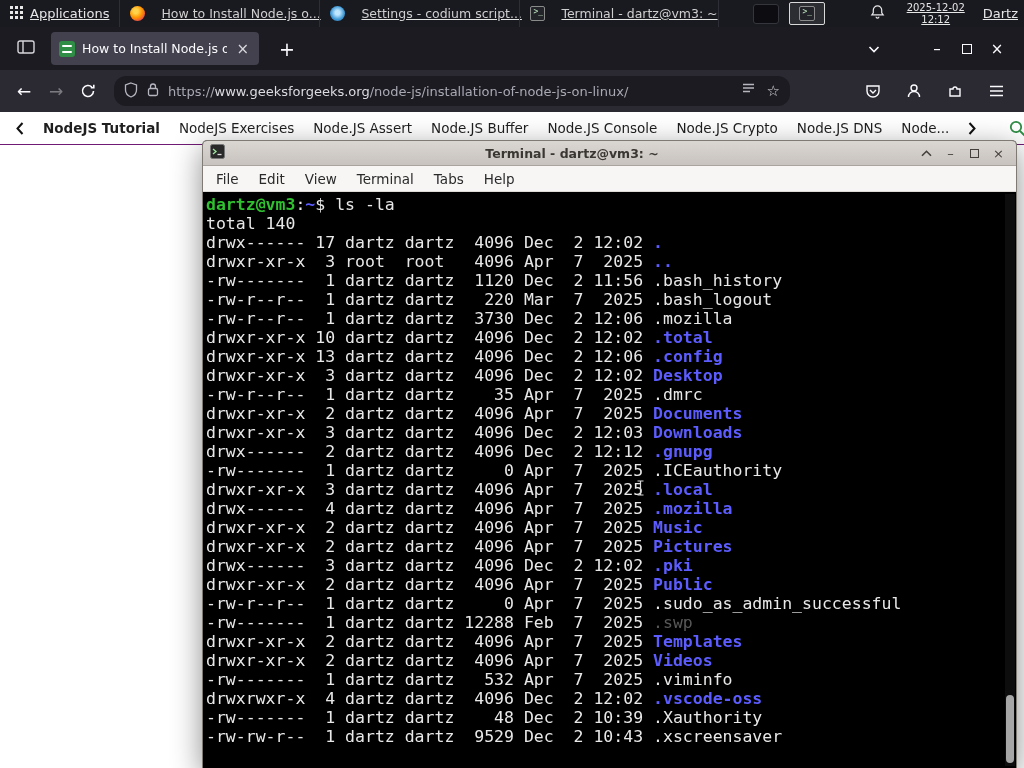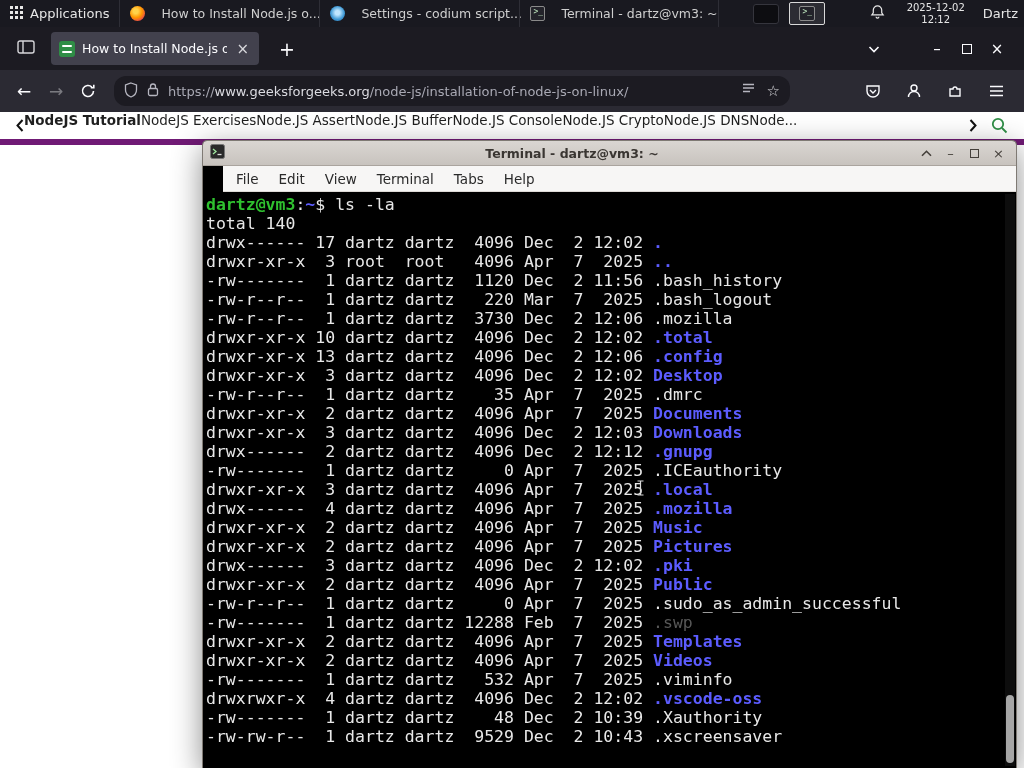--- a/index.html
+++ b/index.html
@@ -1,21 +1,21 @@
 <!DOCTYPE html>
 <html style="--gfg-green: #2f8d46; --ff-tabbar-bg: #1c1b22; --ff-toolbar-bg: #2b2a33; --ff-tab-active-bg: #42414d; --urlbar-bg: #1c1b22; --terminal-bg: #000000; --terminal-fg: #e8e8e8; --terminal-green: #2fc12f; --terminal-blue: #5c5cff; --terminal-dim: #585858; --titlebar-text: #3a3632;"><head>
 <meta charset="utf-8">
 <style>
   * { box-sizing: border-box; }
   html,body { margin:0; padding:0; width:1024px; height:768px; overflow:hidden;
               font-family:"DejaVu Sans","Liberation Sans",sans-serif; background:#fff; }
 
   
   .panel { position:absolute; top:0; left:0; width:1024px; height:27px; background:#191920;
-           display:flex; align-items:center; color:#e6e6e6; z-index:20; }
+           display:flex; align-items:center; color:#e6e6e6; z-index:20;text-decoration:underline; }
   .apps-btn { display:flex; align-items:center; gap:7px; padding:0 10px; height:100%; font-size:13px; cursor:default; }
   .tasklist { display:flex; align-items:stretch; height:100%; }
   .task-btn { display:flex; align-items:center; gap:16px; padding:0 10px; border-left:1px solid #2e2e36;
               font-size:12.5px; color:#cfcfcf; max-width:200px; white-space:nowrap; }
   .task-btn:last-child { border-right:1px solid #2e2e36; }
   .task-icon { width:15px; height:15px; flex:0 0 15px; display:inline-block; }
   .icon-firefox { border-radius:50%; background:radial-gradient(circle at 38% 35%, #ffd24a 0 18%, #ff9500 48%, #e3355e 85%); }
   .icon-settings { border-radius:50%; background:radial-gradient(circle at 50% 45%, #bfe6ff 0 20%, #3f99d5 60%, #2b6fa8 100%); }
   .icon-terminal, .mini-term-ic { background:#23232a; border:1px solid #8a8a8a; border-radius:2px; position:relative; }
   .icon-terminal::after, .mini-term-ic::after { content:">_"; position:absolute; left:2px; top:0px; font-size:8px; color:#bfe8bf;
@@ -55,41 +55,41 @@
               color:#fbfbfe; font-size:17px; border-radius:4px; }
   .nav-icon.disabled { opacity:.38; }
   .urlbar { width:676px; height:30px; background:var(--urlbar-bg,#1c1b22); border-radius:12px; margin:0 6px 0 10px;
             display:flex; align-items:center; padding:0 10px; gap:9px; font-size:13px; color:#a9a9b4; }
   .url-text { white-space:nowrap; overflow:hidden; flex:1; }
   .url-domain { color:#dcdce2; border-bottom:1px solid #84848f; padding-bottom:1px; }
   .urlbar .end-icons { margin-left:auto; display:flex; align-items:center; gap:12px; }
   .star-glyph { font-size:15px; color:#d7d7db; }
   .nav-right { margin-left:auto; display:flex; align-items:center; gap:9px; padding-right:4px; }
 
-  .sitenav { height:33px; background:#fff; border-bottom:6px solid #701a75; display:flex; 
-             padding:0 16px; font-size:13.5px; color:#1f1f1f; flex:0 0 33px; }
+  .sitenav { height:33px; background:#fff; border-bottom:1px solid #701a75; display:flex; align-items:center;
+             padding:0 16px; gap:19px; font-size:13.5px; color:#1f1f1f; flex:0 0 33px; }
   .nav-link { white-space:nowrap; }
   .nav-link.first { font-weight:bold; }
   .site-chev { display:flex; align-items:center; }
   .searchwrap { margin-left:auto; display:flex; align-items:center; }
 
   .page { flex:1; background:#fff; }
 
   
   .termwin { position:absolute; left:202px; top:140px; width:815px; height:628px; z-index:10;
              border:1px solid #7f7a74; border-bottom:none; box-shadow:0 8px 30px rgba(0,0,0,.45);
              border-radius:5px 5px 0 0; background:#000; }
   .t-title { height:25px; background:linear-gradient(#dad6d2,#c8c3be); border-bottom:1px solid #aaa49e;
              display:flex; align-items:center; padding:0 7px; border-radius:4px 4px 0 0;
              color:var(--titlebar-text,#3a3632); }
   .t-title-text { flex:1; text-align:center; font-size:12.5px; font-weight:bold; white-space:nowrap; overflow:hidden; }
   .t-controls { display:flex; align-items:center; gap:9px; padding-right:3px; color:#443f3a; }
   .t-ctl { width:15px; text-align:center; font-size:13px; display:flex; align-items:center; justify-content:center; }
   .t-menu { height:26px; background:#f7f6f5; display:flex; align-items:center; padding-left:3px;
-            font-size:13.5px; color:#2a2a2a; border-bottom:1px solid #dedad6;margin-left:20px; }
+            font-size:13.5px; color:#2a2a2a; border-bottom:1px solid #dedad6; }
   .t-menu-item { padding:3px 10px; }
   .t-screen { position:absolute; left:0; right:0; top:51px; bottom:0; background:var(--terminal-bg,#000);
               color:var(--terminal-fg,#e8e8e8); font-family:"DejaVu Sans Mono","Liberation Mono",monospace;
               font-size:16.5px; line-height:19px; padding:3px 12px 0 3px; overflow:hidden; }
   .trow { white-space:pre; height:19px; }
   .p-user { color:var(--terminal-green,#2fc12f); font-weight:bold; }
   .p-path { color:var(--terminal-blue,#5c5cff); font-weight:bold; }
   .dir { color:var(--terminal-blue,#5c5cff); font-weight:bold; }
   .dim { color:var(--terminal-dim,#585858); }
   .t-scrollbar { position:absolute; right:1px; top:2px; bottom:2px; width:10px; background:rgba(255,255,255,.05); }

